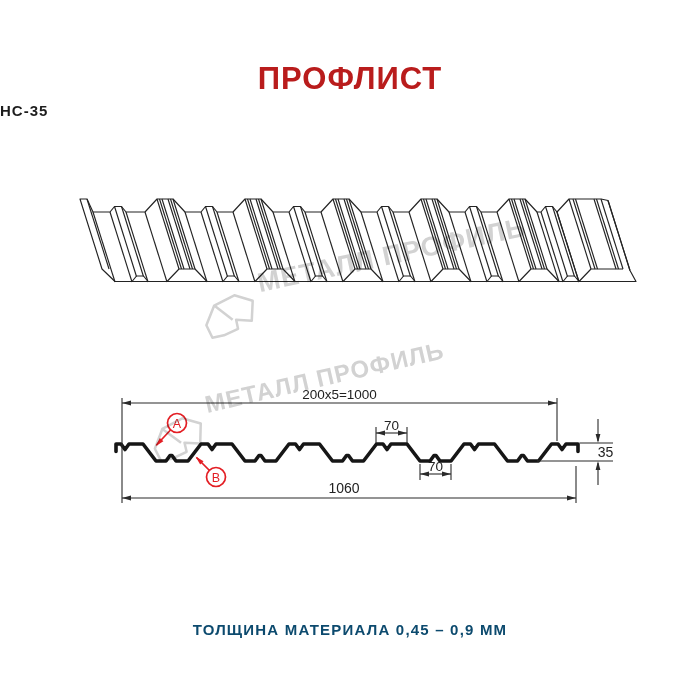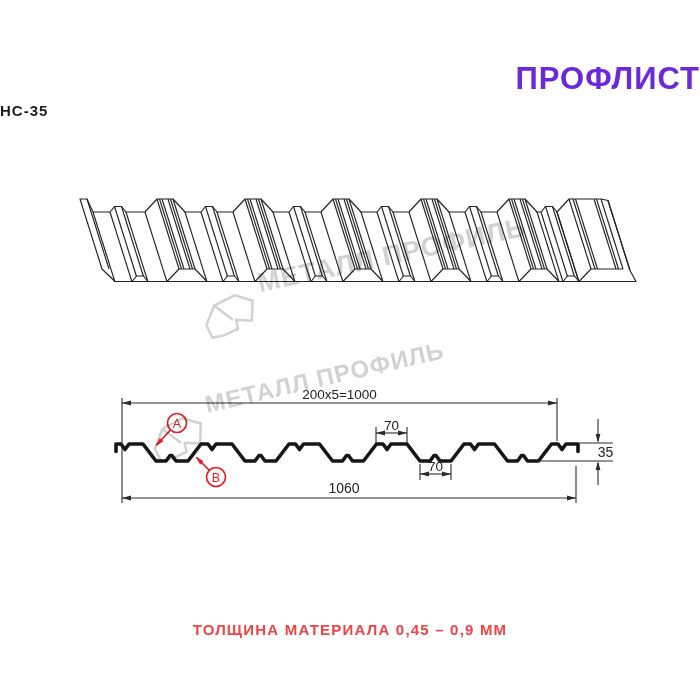--- a/index.html
+++ b/index.html
@@ -1,23 +1,23 @@
 <!DOCTYPE html>
 <html><head>
 <meta charset="utf-8">
 <style>
   html,body{margin:0;padding:0;background:#fff;}
   .page{position:relative;width:700px;height:700px;background:#ffffff;overflow:hidden;
         font-family:"Liberation Sans",sans-serif;}
-  .title{position:absolute;top:61px;left:0;width:700px;text-align:right;
-         font-size:31px;font-weight:800;letter-spacing:1px;color:#6d28d9;}
+  .title{position:absolute;top:61px;left:0;width:700px;text-align:center;
+         font-size:31px;font-weight:800;letter-spacing:1px;color:#b91c1c;}
   .subtitle{position:absolute;top:102px;left:0;width:700px;
          font-size:15px;font-weight:700;letter-spacing:1px;color:#1d1d1d;}
   .footer{position:absolute;top:621px;left:0;width:700px;text-align:center;
-         font-size:15px;font-weight:600;letter-spacing:1.2px;color:#ef4444;}
+         font-size:15px;font-weight:600;letter-spacing:1.2px;color:#0c4a6e;}
   svg#cad{position:absolute;left:0;top:0;}
   .dim{font-family:"Liberation Sans",sans-serif;font-size:13.5px;fill:#222;}
   .dim-big{font-family:"Liberation Sans",sans-serif;font-size:14px;fill:#222;}
   .lbl{font-family:"Liberation Sans",sans-serif;font-size:12.5px;fill:#e31e24;}
   .wm{position:absolute;display:flex;align-items:flex-start;gap:7px;
       mix-blend-mode:multiply;color:#d2d2d2;font-weight:bold;white-space:nowrap;
       pointer-events:none;}
   .wm-logo{width:54px;height:42px;margin-top:20px;flex:0 0 auto;}
   .wm-logo path{stroke:#d2d2d2;fill:none;stroke-width:3;stroke-linejoin:round;}
   .wm1{left:198px;top:246px;transform:rotate(-12deg);font-size:27px;letter-spacing:1px;}

